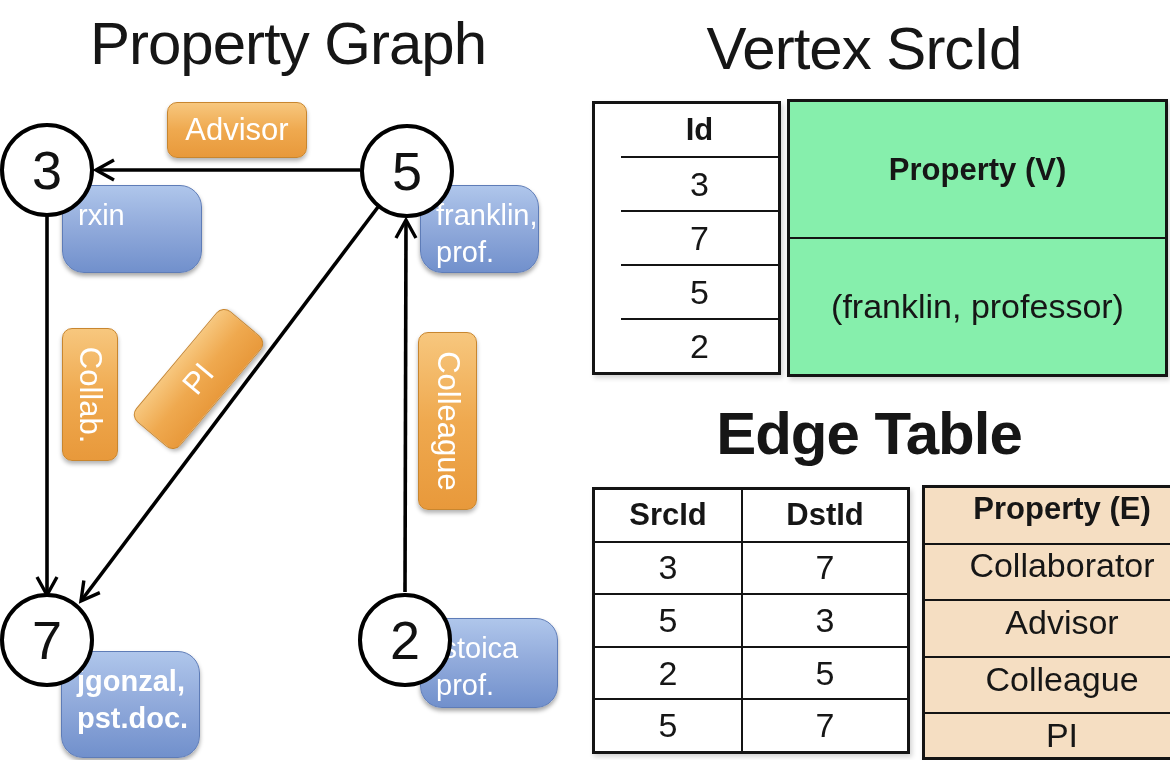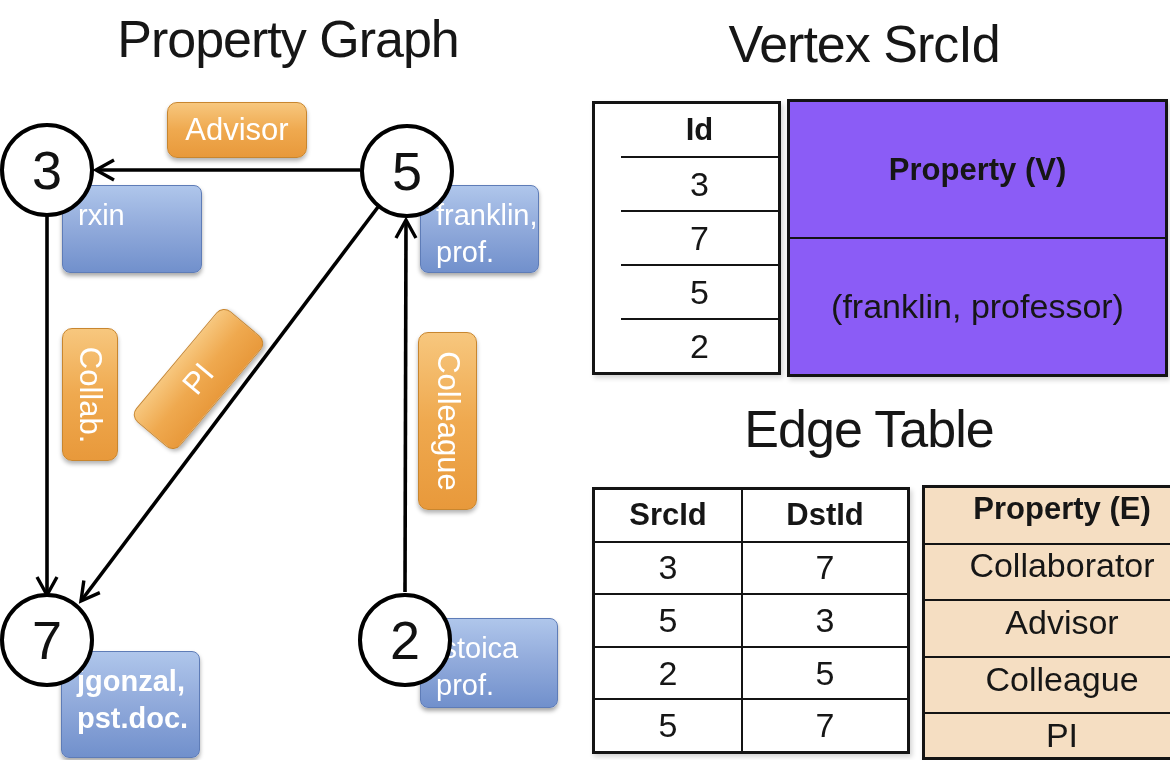--- a/index.html
+++ b/index.html
@@ -5,44 +5,44 @@
   * { margin:0; padding:0; box-sizing:border-box; }
   html,body { background:#ffffff; }
   body { font-family:"Liberation Sans", sans-serif; color:#141414; }
   #canvas {
     position:relative; width:1170px; height:760px;
     background:#ffffff; overflow:hidden;
   }
 
   
   .title {
-    position:absolute; font-size:52px; line-height:1.05;
+    position:absolute; font-size:60px; line-height:1.05;
     text-align:center; color:#161616; letter-spacing:-1px;
     font-weight:400;
   }
   #graph-title  { left:0;   top:12;  width:576px; top:12px; }
   #vertex-title { left:585px; top:17px; width:558px; }
-  #edge-title   { left:590px; top:402px; width:558px; }
+  #edge-title   { left:590px; top:402px; width:558px;font-weight:bold; }
 
   
   #edge-svg { position:absolute; left:0; top:0; width:585px; height:760px; }
 
   .vcircle {
     position:absolute; width:94px; height:94px; border-radius:50%;
     border:4px solid #000; background:#fff;
     display:flex; align-items:center; justify-content:center;
     font-size:54px; color:#111;
   }
   #v3 { left:0;     top:123px; }
   #v5 { left:360px; top:124px; }
   #v7 { left:0;     top:593px; }
   #v2 { left:358px; top:593px; }
 
   .prop-box {
-    position:absolute; border-radius:8px;
+    position:absolute; border-radius:22px;
     background:linear-gradient(180deg,#AFC6EB 0%, #93ACDC 45%, #7190CC 100%);
     border:1.5px solid #5E7CB7;
     box-shadow:0 3px 4px rgba(0,0,0,0.35);
     color:#fff; font-size:29px; line-height:37px;
     padding:11px 8px 0 15px;
   }
   #box-rxin     { left:62px;  top:185px; width:140px; height:88px; }
   #box-franklin { left:420px; top:185px; width:119px; height:88px; }
   #box-jgonzal  { left:61px;  top:651px; width:139px; height:107px;font-weight:bold; }
   #box-istoica  { left:420px; top:618px; width:138px; height:90px; }
@@ -75,21 +75,21 @@
   .tbl .row:first-child { border-top:none; }
   .tbl .row.hdr { font-weight:bold; font-size:31px; }
   .tbl .row2 { display:grid; grid-template-columns:146px 1fr; }
   .tbl .row2 .cell {
     display:flex; align-items:center; justify-content:center; height:100%;
   }
   .tbl .row2 .cell:last-child { border-left:2.5px solid #141414; }
 
   #vertex-id-tbl   { left:592px; top:101px; width:189px; height:274px;padding-left:26px; }
   #vertex-prop-tbl { left:787px; top:99px;  width:381px; height:278px;
-                     background:#8b5cf6; }
+                     background:#86efac; }
   #edge-id-tbl     { left:592px; top:487px; width:318px; height:267px; }
   #edge-prop-tbl   { left:922px; top:485px; width:280px; height:275px;
                      background:#F5DEC2;gap:12px; }
 </style>
 </head>
 <body>
 
 <div id="canvas">
 
   <div class="title" id="graph-title">Property Graph</div>

